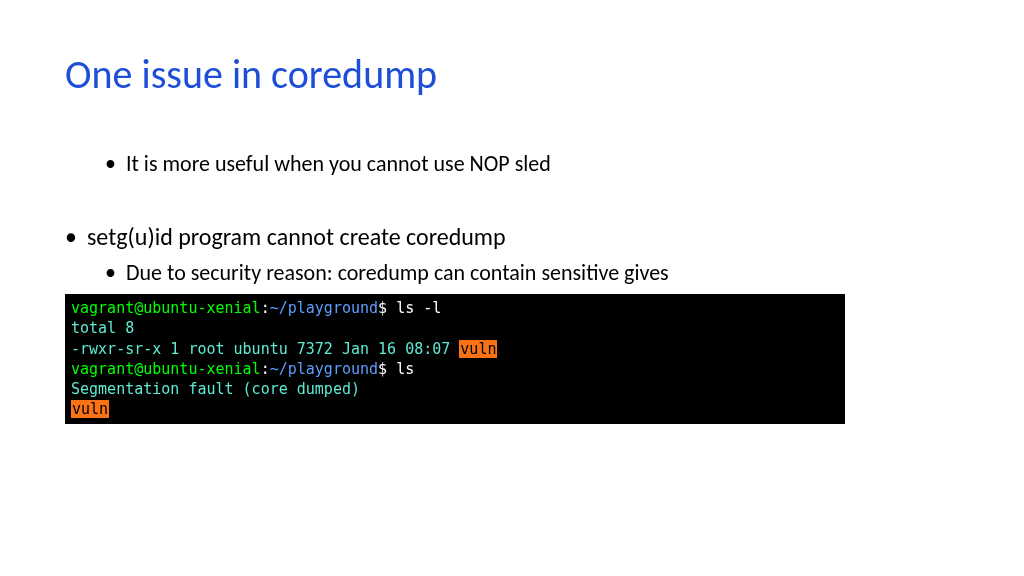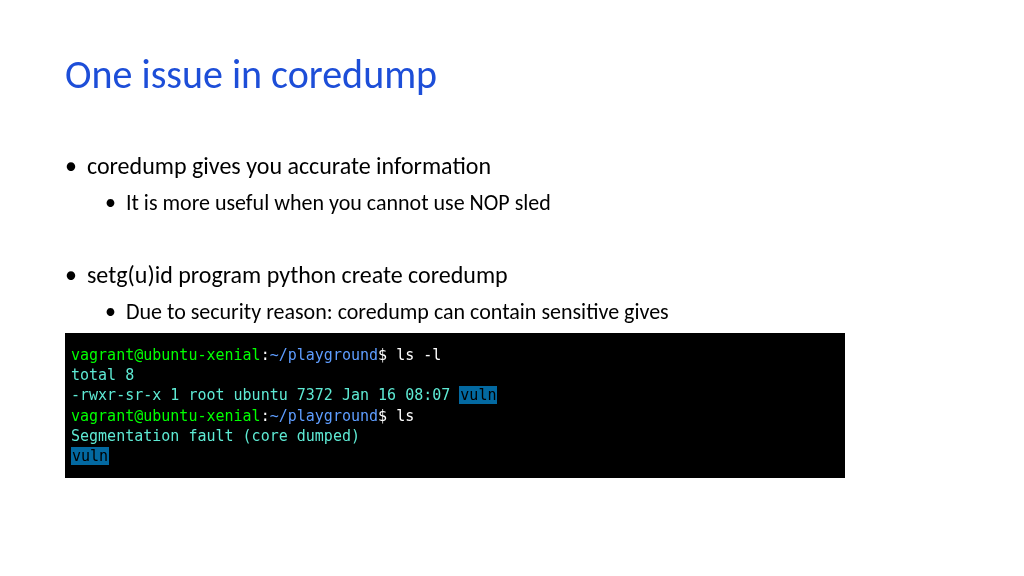--- a/index.html
+++ b/index.html
@@ -55,54 +55,51 @@
       margin-right: 10px;
       flex-shrink: 0;
       font-size: 22px;
       line-height: 1.4;
     }
     .terminal {
       background: #000000;
       font-family: "DejaVu Sans Mono", "Ubuntu Mono", monospace;
       font-size: 15px;
       line-height: 1.35;
-      padding: 12px 6px;
+      padding: 4px 6px;
       width: 780px;
       margin-top: 2px;
     }
     .t-green { color: #00ff00; }
     .t-blue { color: #5e9dff; }
     .t-white { color: #ffffff; }
     .t-gray { color: #5eead4; }
     .t-hl {
-      background: #0369a1;
+      background: #f97316;
       color: #000000;
       padding: 0 1px;
     }
     .term-line {
       white-space: nowrap;
     }
   </style>
 </head>
 <body>
 
 <h1 class="slide-title">One issue in coredump</h1>
 
 <ul class="bullet-list">
   <li class="bullet-item">
-    <div class="bullet-main">
-      <span>coredump gives you accurate information</span>
-    </div>
     <div class="bullet-sub">
       <span>It is more useful when you cannot use NOP sled</span>
     </div>
   </li>
   <li class="bullet-item tight">
     <div class="bullet-main">
-      <span>setg(u)id program python create coredump</span>
+      <span>setg(u)id program cannot create coredump</span>
     </div>
     <div class="bullet-sub">
       <span>Due to security reason: coredump can contain sensitive gives</span>
     </div>
   </li>
 </ul>
 
 <div class="terminal">
   <div class="term-line">
     <span class="t-green">vagrant@ubuntu-xenial</span><span class="t-white">:</span><span class="t-blue">~/playground</span><span class="t-white">$</span><span class="t-white"> </span><span class="t-white">ls -l</span>

